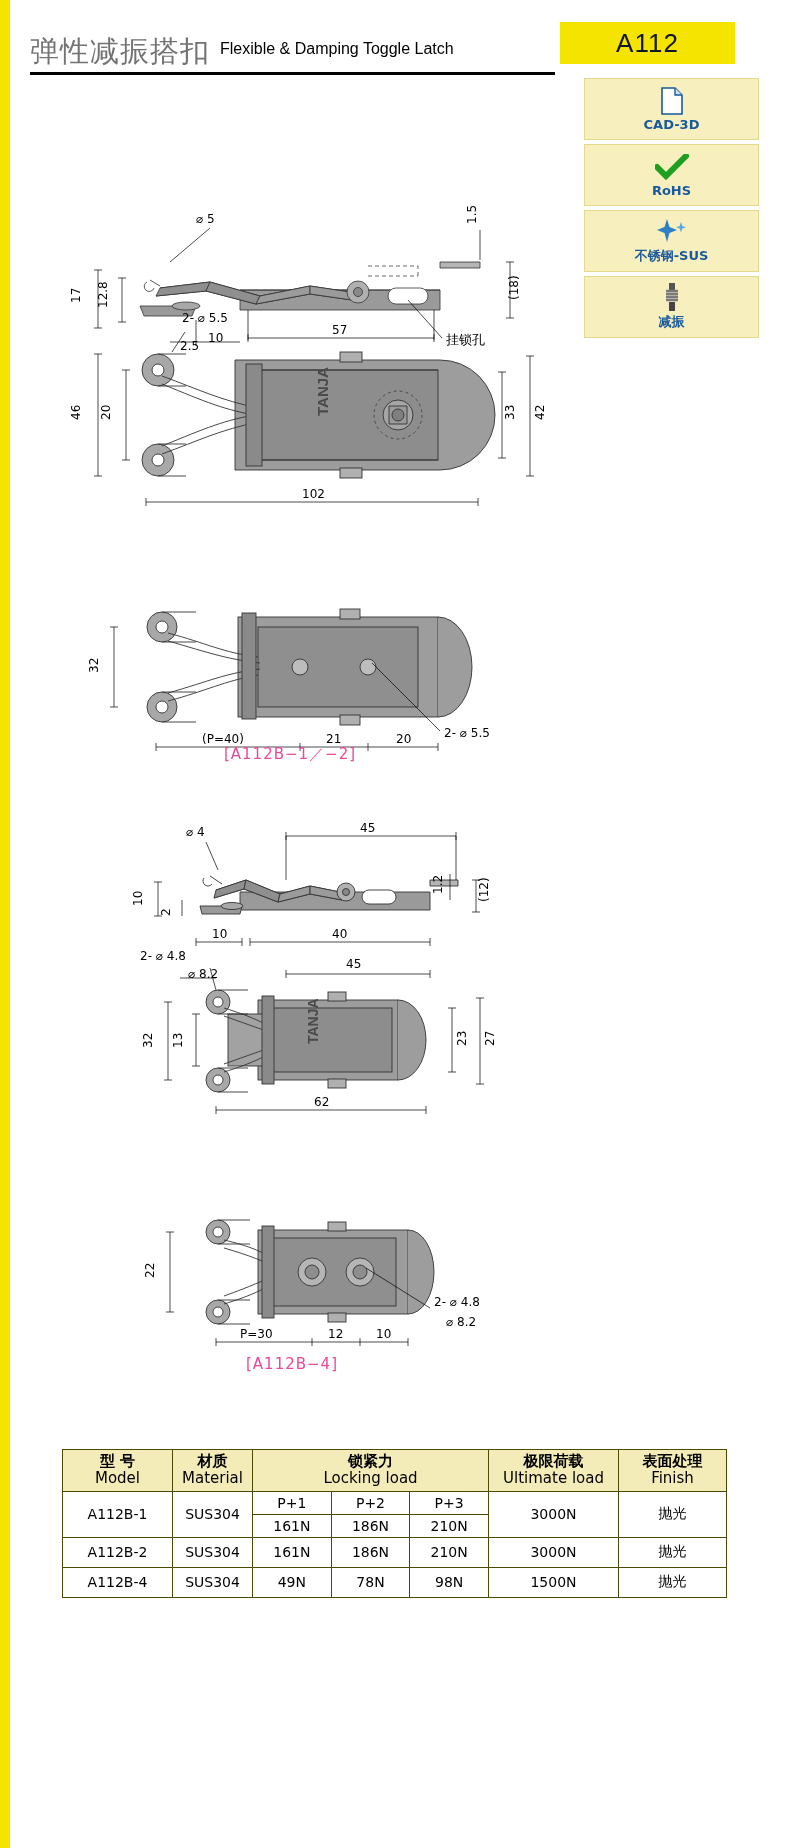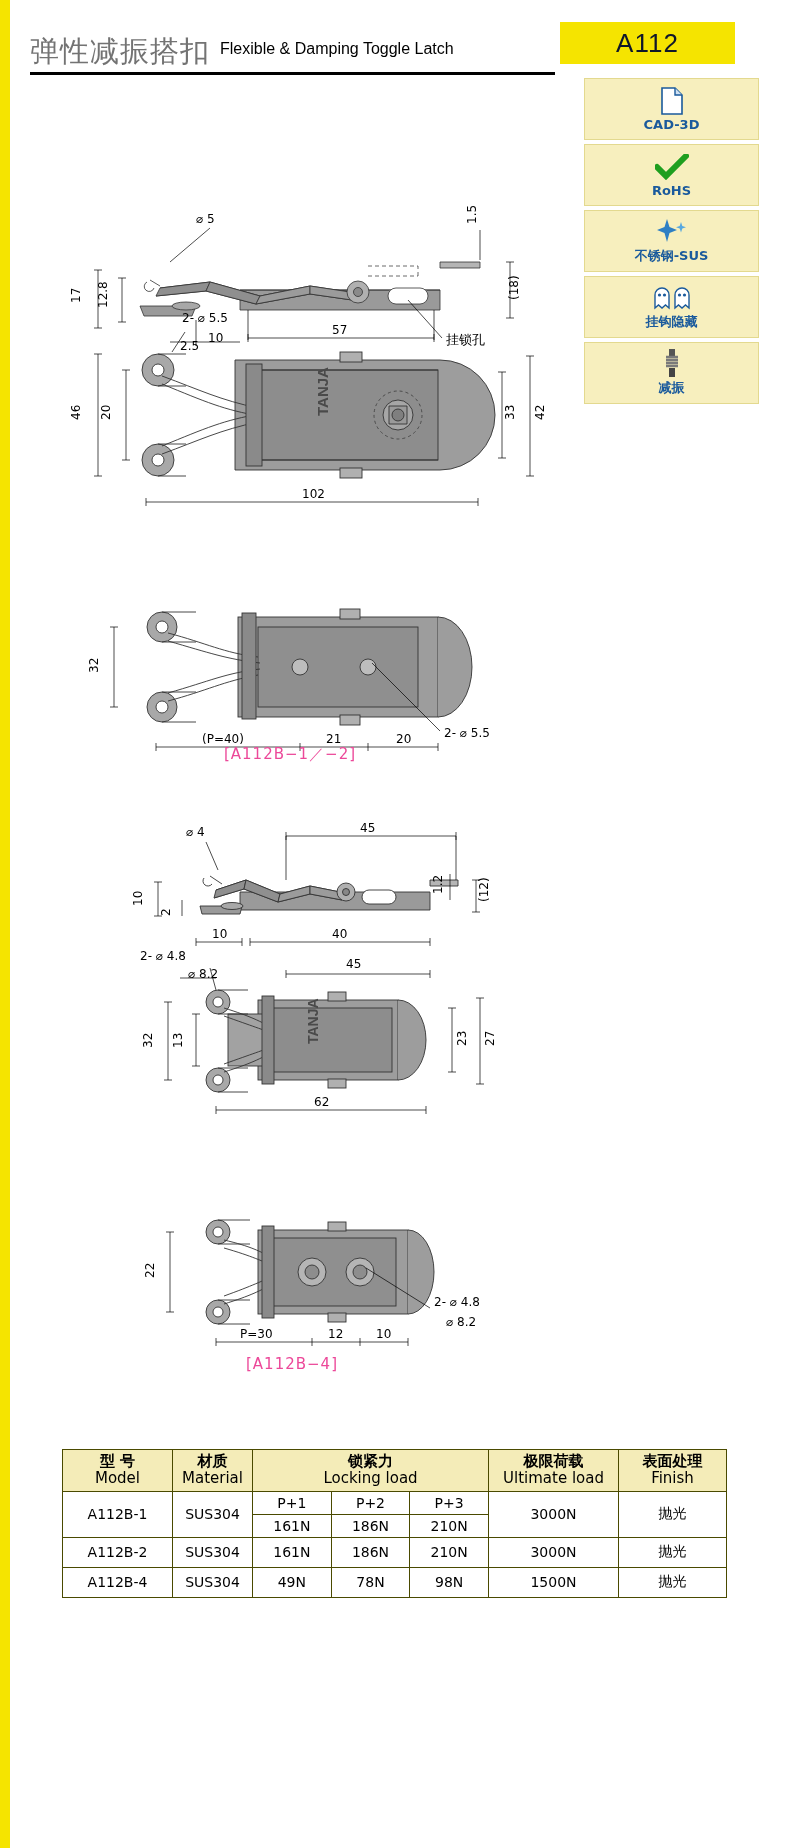--- a/index.html
+++ b/index.html
@@ -124,33 +124,20 @@
   <div class="icon-card">
     <span class="glyph">
       <svg width="34" height="26" viewBox="0 0 34 26">
         <path d="M12 1 L14.5 9 L22 12 L14.5 15 L12 24 L9.5 15 L2 12 L9.5 9 Z" fill="#2e7fc4"></path>
         <path d="M26 4 L27.3 8 L31 9.3 L27.3 10.6 L26 14.5 L24.7 10.6 L21 9.3 L24.7 8 Z" fill="#57a8e0"></path>
       </svg>
     </span>
     <span class="cap cap-dark">不锈钢-SUS</span>
   </div>
 
-  <div class="icon-card">
-    <span class="glyph">
-      <svg width="42" height="26" viewBox="0 0 42 26">
-        <path d="M4 24 V11 a7 7 0 0 1 14 0 V24 l-3.5-3 -3.5 3 -3.5-3 z" fill="#ffffff" stroke="#1a5a9c" stroke-width="1.4"></path>
-        <circle cx="8.5" cy="11" r="1.6" fill="#1a5a9c"></circle>
-          <circle cx="13.5" cy="11" r="1.6" fill="#1a5a9c"></circle>
-        <path d="M24 24 V11 a7 7 0 0 1 14 0 V24 l-3.5-3 -3.5 3 -3.5-3 z" fill="#ffffff" stroke="#1a5a9c" stroke-width="1.4"></path>
-        <circle cx="28.5" cy="11" r="1.6" fill="#1a5a9c"></circle>
-          <circle cx="33.5" cy="11" r="1.6" fill="#1a5a9c"></circle>
-      </svg>
-    </span>
-    <span class="cap cap-dark">挂钩隐藏</span>
-  </div>
 
   <div class="icon-card">
     <span class="glyph">
       <svg width="22" height="28" viewBox="0 0 22 28">
         <rect x="8" y="0" width="6" height="7" fill="#555"></rect>
         <path d="M5 8 h12 M5 11 h12 M5 14 h12 M5 17 h12" stroke="#7a7a7a" stroke-width="2.4"></path>
         <rect x="8" y="19" width="6" height="9" fill="#444"></rect>
       </svg>
     </span>
     <span class="cap cap-dark">减振</span>

